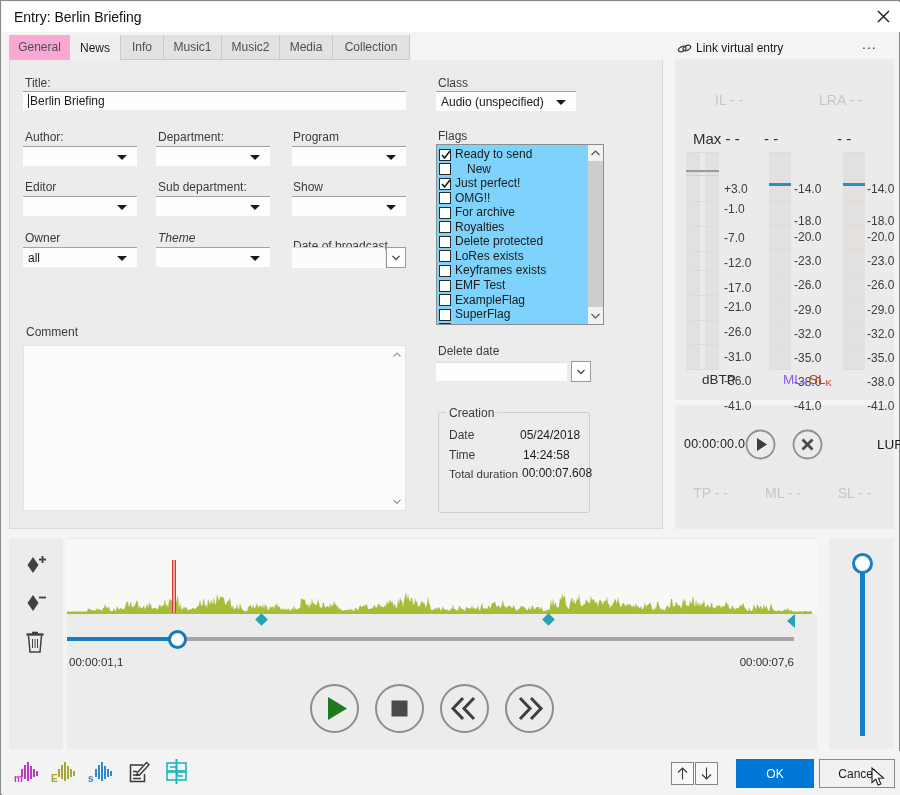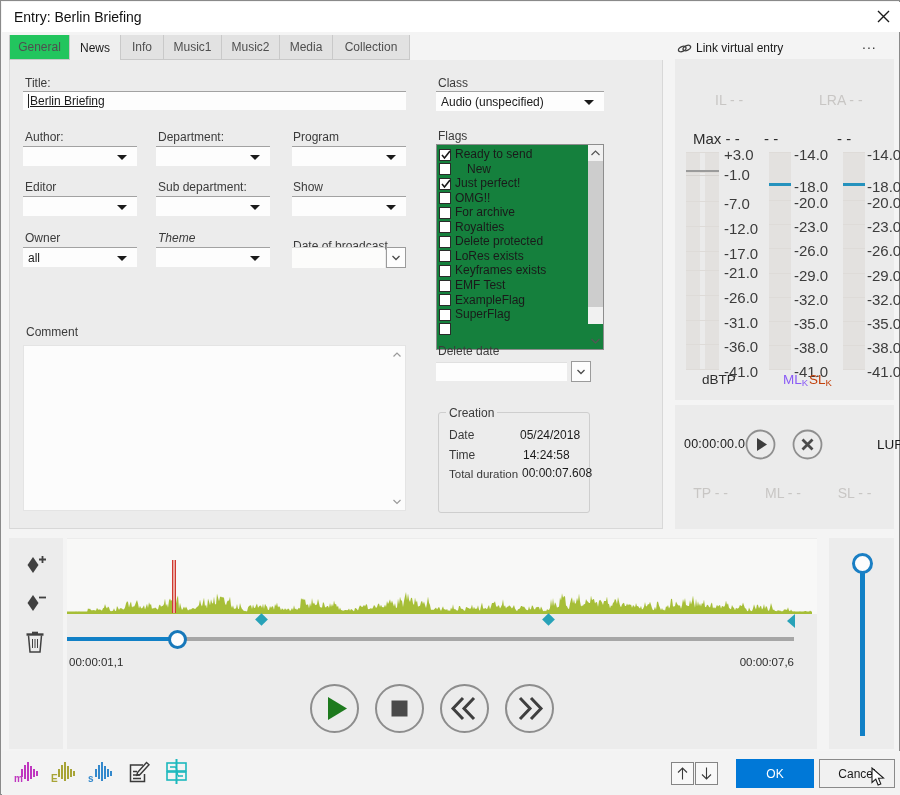--- a/index.html
+++ b/index.html
@@ -6,54 +6,54 @@
 body{font-family:"Liberation Sans",sans-serif;width:900px;height:795px;overflow:hidden;}
 #app{position:absolute;left:0;top:0;width:900px;height:795px;background:#f4f4f4;box-sizing:border-box;border:1px solid #8a8a8a;}
 .abs{position:absolute;}
 .lbl{position:absolute;font-size:12px;color:#3b3b3b;white-space:nowrap;}
 .panel{position:absolute;background:#ececec;}
 .combo{position:absolute;background:#fdfdfd;border-top:1px solid #a2a2a2;box-sizing:border-box;}
 .combo .tri{position:absolute;right:10px;top:50%;margin-top:-2px;width:0;height:0;border-left:5px solid transparent;border-right:5px solid transparent;border-top:5px solid #1a1a1a;}
 .combo .val{position:absolute;left:5px;top:0;bottom:0;display:flex;align-items:center;font-size:12px;color:#1a1a1a;}
 .cell{position:absolute;display:flex;align-items:center;font-size:12px;color:#1a1a1a;white-space:nowrap;}
 .ctr{justify-content:center;}
-.scalelbl{position:absolute;font-size:15px;color:#3c3c3c;white-space:nowrap;}
+.scalelbl{position:absolute;font-size:12px;color:#3c3c3c;white-space:nowrap;margin-top:36px;}
 .fade{color:#c8c6c4;}
 svg{display:block;}
 </style>
 </head>
 <body>
 <div id="app">
 
 <div class="abs" style="left:1px;top:1px;width:898px;height:30px;background:#ffffff;"></div>
 <div class="cell" style="left:13px;top:1px;height:30px;font-size:14px;color:#111;">Entry: Berlin Briefing</div>
 <svg class="abs" style="left:876px;top:9px;" width="13" height="13" viewBox="0 0 13 13">
       <path d="M1 1 L12 12 M12 1 L1 12" stroke="#1a1a1a" stroke-width="1.4"></path>
     </svg>
 
 <div class="abs" style="left:8px;top:34px;width:654px;height:25px;"></div>
-    <div class="cell ctr" style="left:8px;top:34px;width:61px;height:25px;box-sizing:border-box;background:#22c55e;border-right:1px solid #c9c9c9;border-left:1px solid #c9c9c9;border-bottom:1px solid #c9c9c9;color:#4f4f4f;">General</div>
+    <div class="cell ctr" style="left:8px;top:34px;width:61px;height:25px;box-sizing:border-box;background:#f9a8d4;border-right:1px solid #c9c9c9;border-left:1px solid #c9c9c9;border-bottom:1px solid #c9c9c9;color:#4f4f4f;">General</div>
     <div class="cell ctr" style="left:69px;top:34px;width:51px;height:25px;box-sizing:border-box;background:#efefef;border-right:1px solid #c9c9c9;color:#1a1a1a;">News</div>
     <div class="cell ctr" style="left:120px;top:34px;width:43px;height:25px;box-sizing:border-box;background:#e2e2e2;border-right:1px solid #c9c9c9;border-bottom:1px solid #c9c9c9;color:#4f4f4f;">Info</div>
     <div class="cell ctr" style="left:163px;top:34px;width:58px;height:25px;box-sizing:border-box;background:#e2e2e2;border-right:1px solid #c9c9c9;border-bottom:1px solid #c9c9c9;color:#4f4f4f;">Music1</div>
     <div class="cell ctr" style="left:221px;top:34px;width:58px;height:25px;box-sizing:border-box;background:#e2e2e2;border-right:1px solid #c9c9c9;border-bottom:1px solid #c9c9c9;color:#4f4f4f;">Music2</div>
     <div class="cell ctr" style="left:279px;top:34px;width:53px;height:25px;box-sizing:border-box;background:#e2e2e2;border-right:1px solid #c9c9c9;border-bottom:1px solid #c9c9c9;color:#4f4f4f;">Media</div>
     <div class="cell ctr" style="left:332px;top:34px;width:77px;height:25px;box-sizing:border-box;background:#e2e2e2;border-right:1px solid #c9c9c9;border-bottom:1px solid #c9c9c9;color:#4f4f4f;">Collection</div>
 
 <div class="panel" style="left:8px;top:59px;width:654px;height:469px;border:1px solid #d8d8d8;border-top:none;box-sizing:border-box;"></div>
 
 <div class="lbl" style="left:24px;top:75px;">Title:</div>
 <div class="combo" style="left:22px;top:90px;width:383px;height:19px;">
       <div class="val">
-        <span style="border-left:1px solid #222;padding-left:1px;text-decoration:underline;">Berlin Briefing</span>
+        <span style="border-left:1px solid #222;padding-left:1px;">Berlin Briefing</span>
       </div>
     </div>
 
 <div class="lbl" style="left:437px;top:75px;">Class</div>
-<div class="combo" style="left:435px;top:90px;width:168px;height:20px;">
+<div class="combo" style="left:435px;top:90px;width:140px;height:20px;">
       <div class="val">Audio (unspecified)</div>
       <div class="tri"></div>
     </div>
 
 <div class="lbl" style="left:24px;top:129px;">Author:</div>
 <div class="lbl" style="left:157px;top:129px;">Department:</div>
 <div class="lbl" style="left:292px;top:129px;">Program</div>
 <div class="combo" style="left:22px;top:145px;width:114px;height:20px;">
       <div class="tri"></div>
     </div>
@@ -88,21 +88,21 @@
       <div class="tri"></div>
     </div>
 <div class="abs" style="left:291px;top:246px;width:93px;height:21px;background:#fcfcfb;border-top:1px solid #d6d6d5;box-sizing:border-box;"></div>
 <div class="abs" style="left:385px;top:246px;width:20px;height:21px;background:#fdfdfd;border:1px solid #9b9b9b;box-sizing:border-box;">
 <svg width="18" height="19" viewBox="0 0 18 19">
         <path d="M5.5 8 L9 11.5 L12.5 8" fill="none" stroke="#4a4a4a" stroke-width="1.3"></path>
       </svg>
     </div>
 
 <div class="lbl" style="left:437px;top:128px;">Flags</div>
-<div id="flagbox" class="abs" style="left:435px;top:143px;width:168px;height:206px;background:#15803d;border:1px solid #8d8d8d;box-sizing:border-box;overflow:hidden;">
+<div id="flagbox" class="abs" style="left:435px;top:143px;width:168px;height:181px;background:#7dd3fc;border:1px solid #8d8d8d;box-sizing:border-box;overflow:hidden;">
       <div style="position:absolute;left:2px;top:3.5px;width:12px;height:12px;background:#fff;border:1px solid #2b2b2b;box-sizing:border-box;"></div>
       <svg style="position:absolute;left:2px;top:2.5px;" width="14" height="14" viewBox="0 0 14 14">
         <path d="M3 7 L5.5 10 L11 3" fill="none" stroke="#1a1a1a" stroke-width="1.6"></path>
       </svg>
       <div style="position:absolute;left:18px;top:1.5px;height:15px;display:flex;align-items:center;font-size:12px;color:#1a1a1a;">Ready to send</div>
       <div style="position:absolute;left:2px;top:18.1px;width:12px;height:12px;background:#fff;border:1px solid #2b2b2b;box-sizing:border-box;"></div>
       <div style="position:absolute;left:18px;top:16.1px;height:15px;display:flex;align-items:center;font-size:12px;color:#1a1a1a;margin-left:12px;">New</div>
       <div style="position:absolute;left:2px;top:32.6px;width:12px;height:12px;background:#fff;border:1px solid #2b2b2b;box-sizing:border-box;"></div>
       <svg style="position:absolute;left:2px;top:31.6px;" width="14" height="14" viewBox="0 0 14 14">
         <path d="M3 7 L5.5 10 L11 3" fill="none" stroke="#1a1a1a" stroke-width="1.6"></path>

